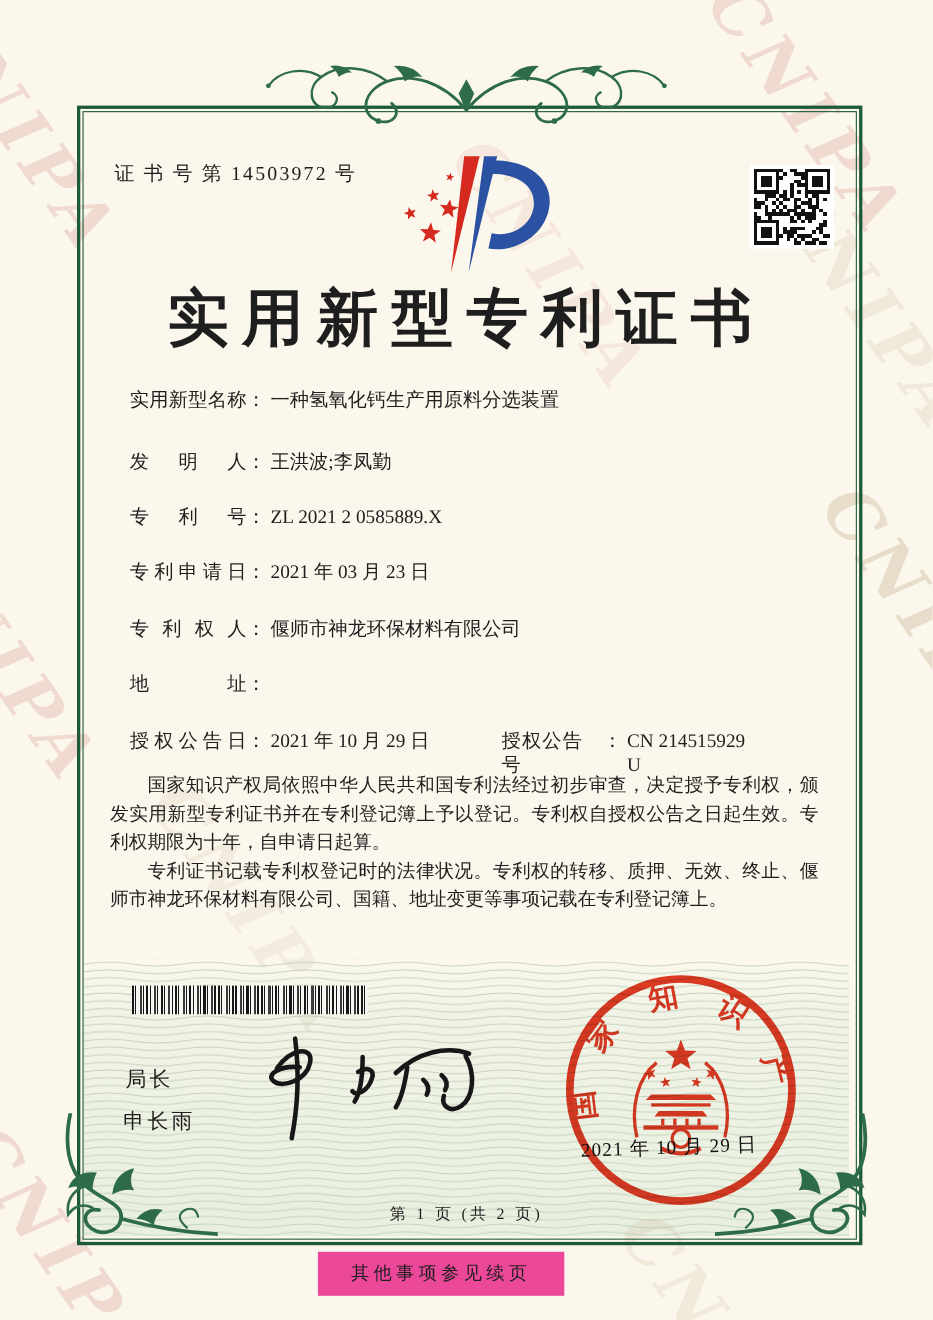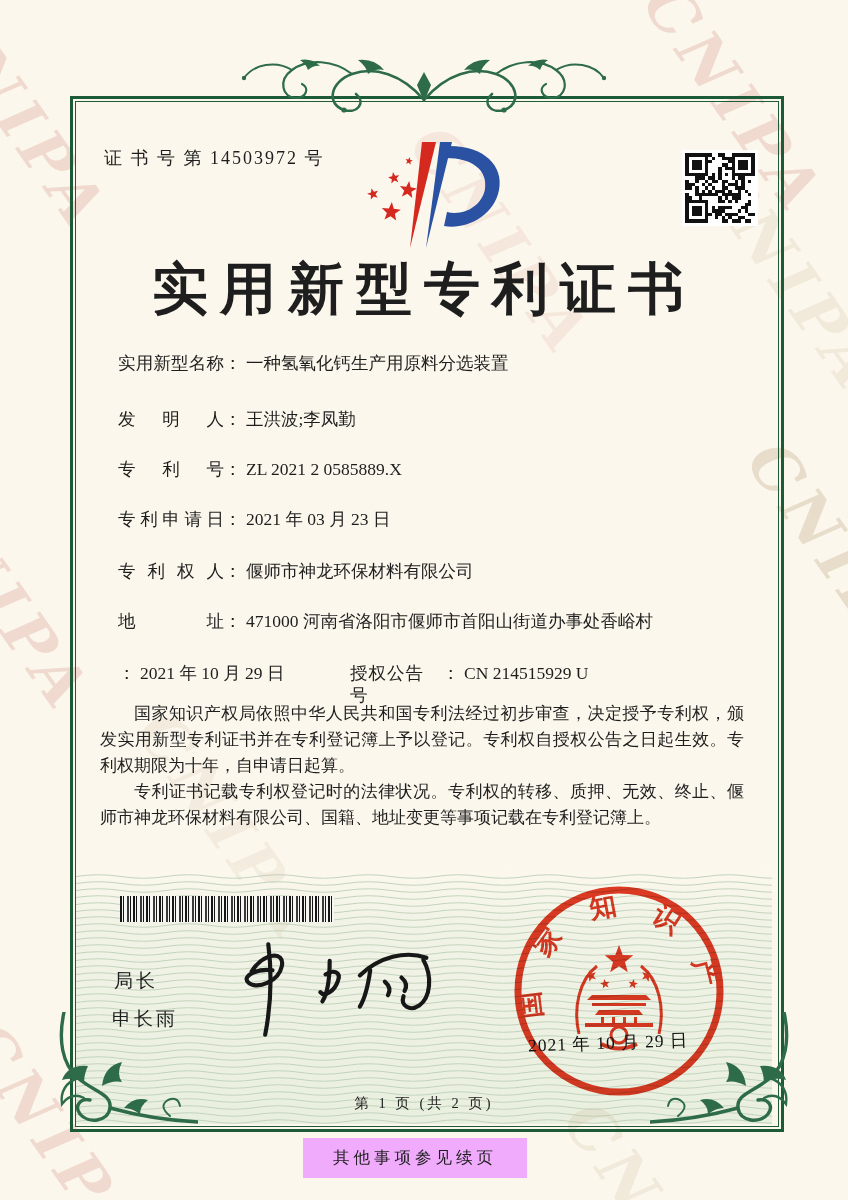--- a/index.html
+++ b/index.html
@@ -55,22 +55,22 @@
   .signer-name{position:absolute;z-index:5;left:112px;top:1006px;font-size:19px;
         font-family:Liberation Sans, sans-serif;letter-spacing:3px;}
   .signature{position:absolute;z-index:5;left:228px;top:938px;width:220px;height:104px;}
 
   .seal{position:absolute;z-index:6;left:510px;top:882px;width:218px;height:218px;mix-blend-mode:multiply;}
   .seal-date{position:absolute;z-index:7;left:528px;top:1030px;width:200px;font-size:17.5px;
              letter-spacing:1px;transform:rotate(-2deg);color:#111;}
 
   .page-info{position:absolute;z-index:5;left:70px;width:708px;top:1094px;text-align:center;
              font-size:14.5px;letter-spacing:3px;font-family:Liberation Serif, serif;}
-  .footer-note{position:absolute;z-index:5;left:415px;top:1138px;transform:translateX(-50%);
-               background:#f0abfc;padding:9px 30px;font-size:16.5px;letter-spacing:4px;white-space:nowrap;}
+  .footer-note{position:absolute;z-index:5;left:401px;top:1138px;transform:translateX(-50%);
+               background:#ec4899;padding:9px 30px;font-size:16.5px;letter-spacing:4px;white-space:nowrap;}
 </style>
 </head>
 <body>
 
 <div class="page">
 
   <span class="wm pink" style="left:-28px;top:-14px">CNIPA</span>
   <span class="wm pink" style="left:688px;top:-30px">CNIPA</span>
   <span class="wm tan faint" style="left:745px;top:148px">CNIPA</span>
   <span class="wm pink faint" style="left:455px;top:112px">CNIPA</span>
@@ -408,23 +408,23 @@
       <span class="fvalue">2021 年 03 月 23 日</span>
     </div>
     <div class="frow mb28">
       <span class="flabel">专利权人</span>
       <span class="fcolon">：</span>
       <span class="fvalue">偃师市神龙环保材料有限公司</span>
     </div>
     <div class="frow mb30">
       <span class="flabel">地址</span>
       <span class="fcolon">：</span>
-      <span class="fvalue">471000  河南省洛阳市偃师市首阳山街道办事处香峪村</span>
     </div>
     <div class="frow">
+      <span class="flabel">授权公告日</span>
       <span class="fcolon">：</span>
       <span class="fvalue grant-date-value">2021 年 10 月 29 日</span>
       <span class="flabel5">授权公告号</span>
       <span class="fcolon">：</span>
       <span class="fvalue">CN 214515929 U</span>
     </div>
   </div>
 
   <div class="paras">
     <p>国家知识产权局依照中华人民共和国专利法经过初步审查，决定授予专利权，颁发实用新型专利证书并在专利登记簿上予以登记。专利权自授权公告之日起生效。专利权期限为十年，自申请日起算。</p>

